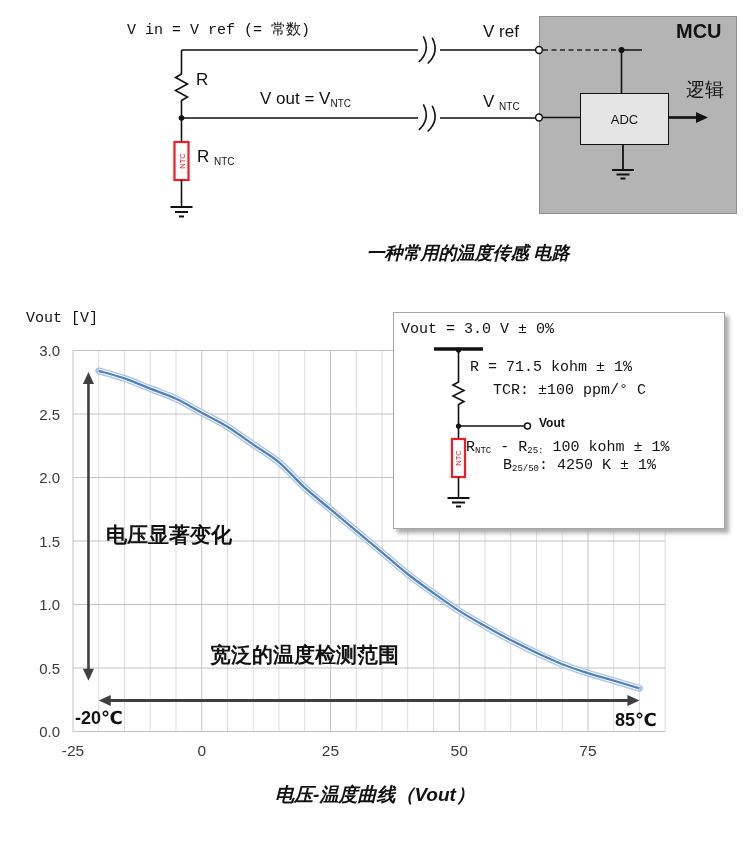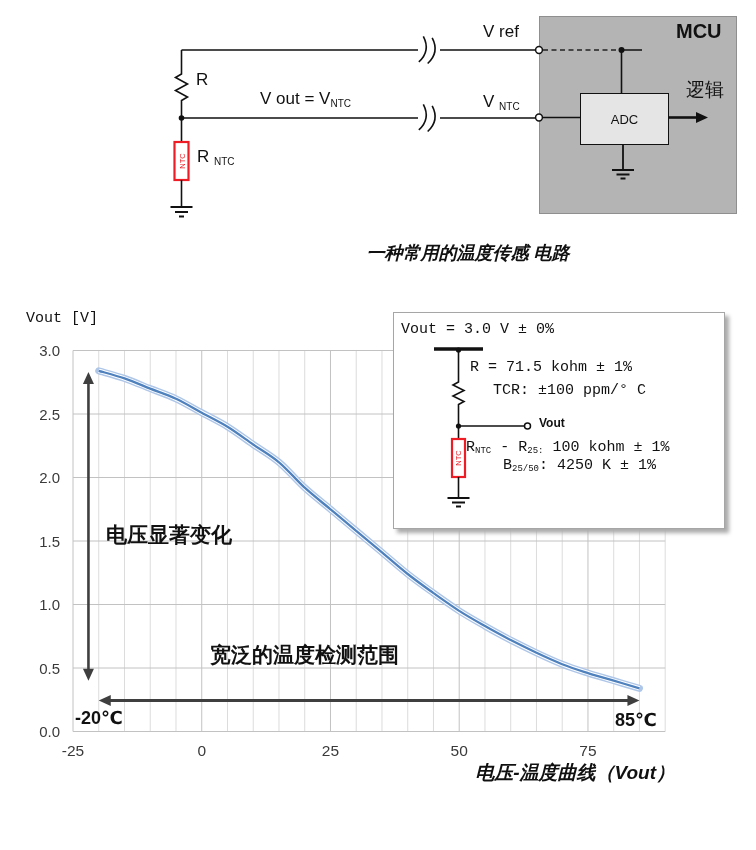--- a/index.html
+++ b/index.html
@@ -87,20 +87,21 @@
     <polygon points="708,117.5 696,112 696,123" fill="#111"></polygon>
 
     <path d="M623,143 V170" stroke="#111" stroke-width="1.8"></path>
     <path class="thick" d="M612,170 H634 M616.5,174.5 H629.5 M620.5,178.5 H625.5"></path>
   </svg>
 
   <div id="adc-box" class="abs">
     <span>ADC</span>
   </div>
 
+  <div class="lbl mono f15m" style="left:127px;top:20px;">V in = V ref (= 常数)</div>
   <div class="lbl sans f17" style="left:196px;top:70px;">R</div>
   <div class="lbl sans f17" style="left:260px;top:89px;">
     <span>V out = V</span><sub class="sm">NTC</sub>
   </div>
   <div class="lbl sans f17" style="left:197px;top:147px;">
     <span>R</span>&nbsp;<sub class="sm">NTC</sub>
   </div>
   <div class="lbl sans f17" style="left:483px;top:22px;">V ref</div>
   <div class="lbl sans f17" style="left:483px;top:92px;">
     <span>V</span>&nbsp;<sub class="sm">NTC</sub>
@@ -164,21 +165,21 @@
       <text x="60" y="246.5" text-anchor="end" fill="#3a3a3a" font-size="15px" font-family="&quot;Liberation Sans&quot;,&quot;DejaVu Sans&quot;,sans-serif">1.5</text>
       <text x="60" y="183" text-anchor="end" fill="#3a3a3a" font-size="15px" font-family="&quot;Liberation Sans&quot;,&quot;DejaVu Sans&quot;,sans-serif">2.0</text>
       <text x="60" y="119.5" text-anchor="end" fill="#3a3a3a" font-size="15px" font-family="&quot;Liberation Sans&quot;,&quot;DejaVu Sans&quot;,sans-serif">2.5</text>
       <text x="60" y="56" text-anchor="end" fill="#3a3a3a" font-size="15px" font-family="&quot;Liberation Sans&quot;,&quot;DejaVu Sans&quot;,sans-serif">3.0</text>
     </svg>
 
   <div class="abs annotation" style="left:106px;top:521px;">电压显著变化</div>
   <div class="abs annotation" style="left:210px;top:641px;">宽泛的温度检测范围</div>
   <div class="abs range-lbl" style="left:75px;top:707px;">-20℃</div>
   <div class="abs range-lbl" style="left:615px;top:709px;">85℃</div>
-  <div class="abs" id="chart-caption" style="left:75px;top:760px;width:600px;text-align:right;">电压-温度曲线（Vout）</div>
+  <div class="abs" id="chart-caption" style="left:75px;top:782px;width:600px;">电压-温度曲线（Vout）</div>
 
   <div id="inset" class="abs">
     <svg width="330" height="215">
       <path d="M40,36 H89" stroke="#111" stroke-width="3.4"></path>
       <circle cx="64.5" cy="37" r="2.6" fill="#111"></circle>
       <path class="wire" d="M64.5,36 V66"></path>
       <polyline class="wire" points="64.5,66 64.5,69 59,72 70,77.5 59,83 70,88.5 64.5,91.5 64.5,94"></polyline>
       <path class="wire" d="M64.5,94 V126"></path>
       <circle cx="64.5" cy="113" r="2.6" fill="#111"></circle>
       <path class="wire" d="M64.5,113 H130"></path>

